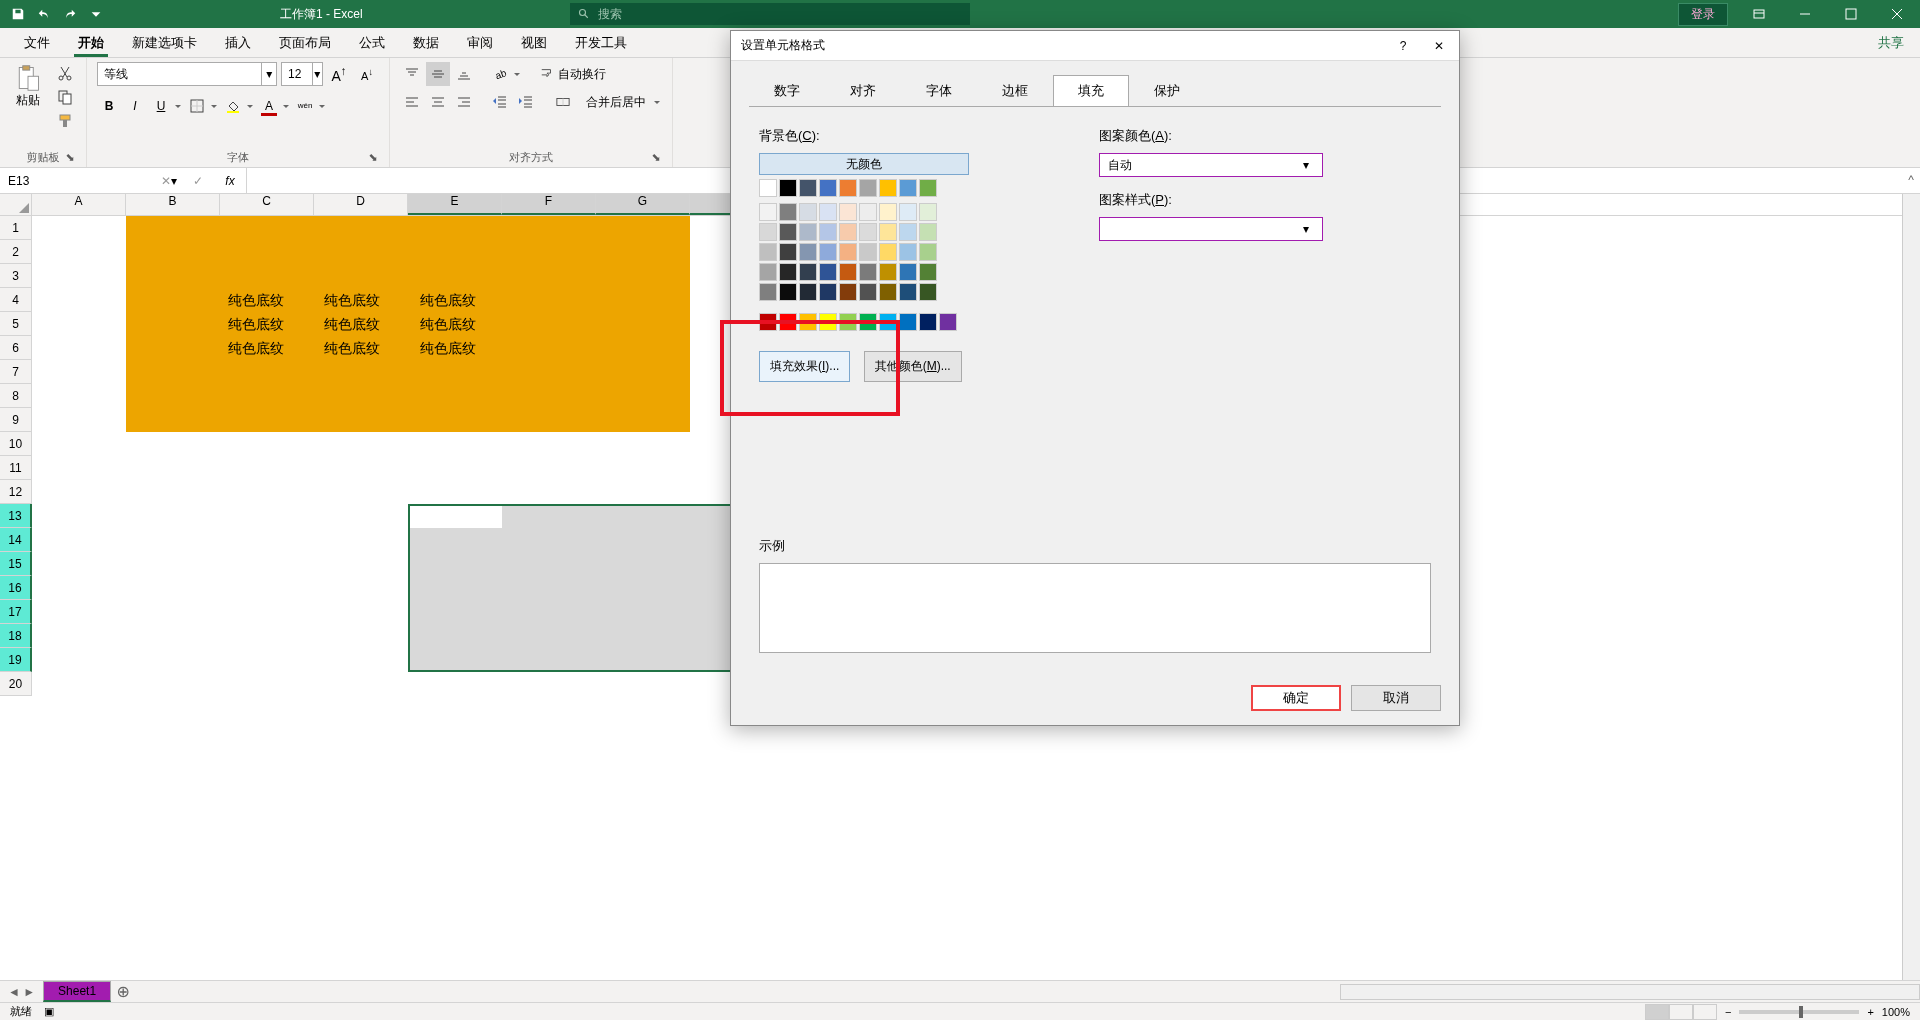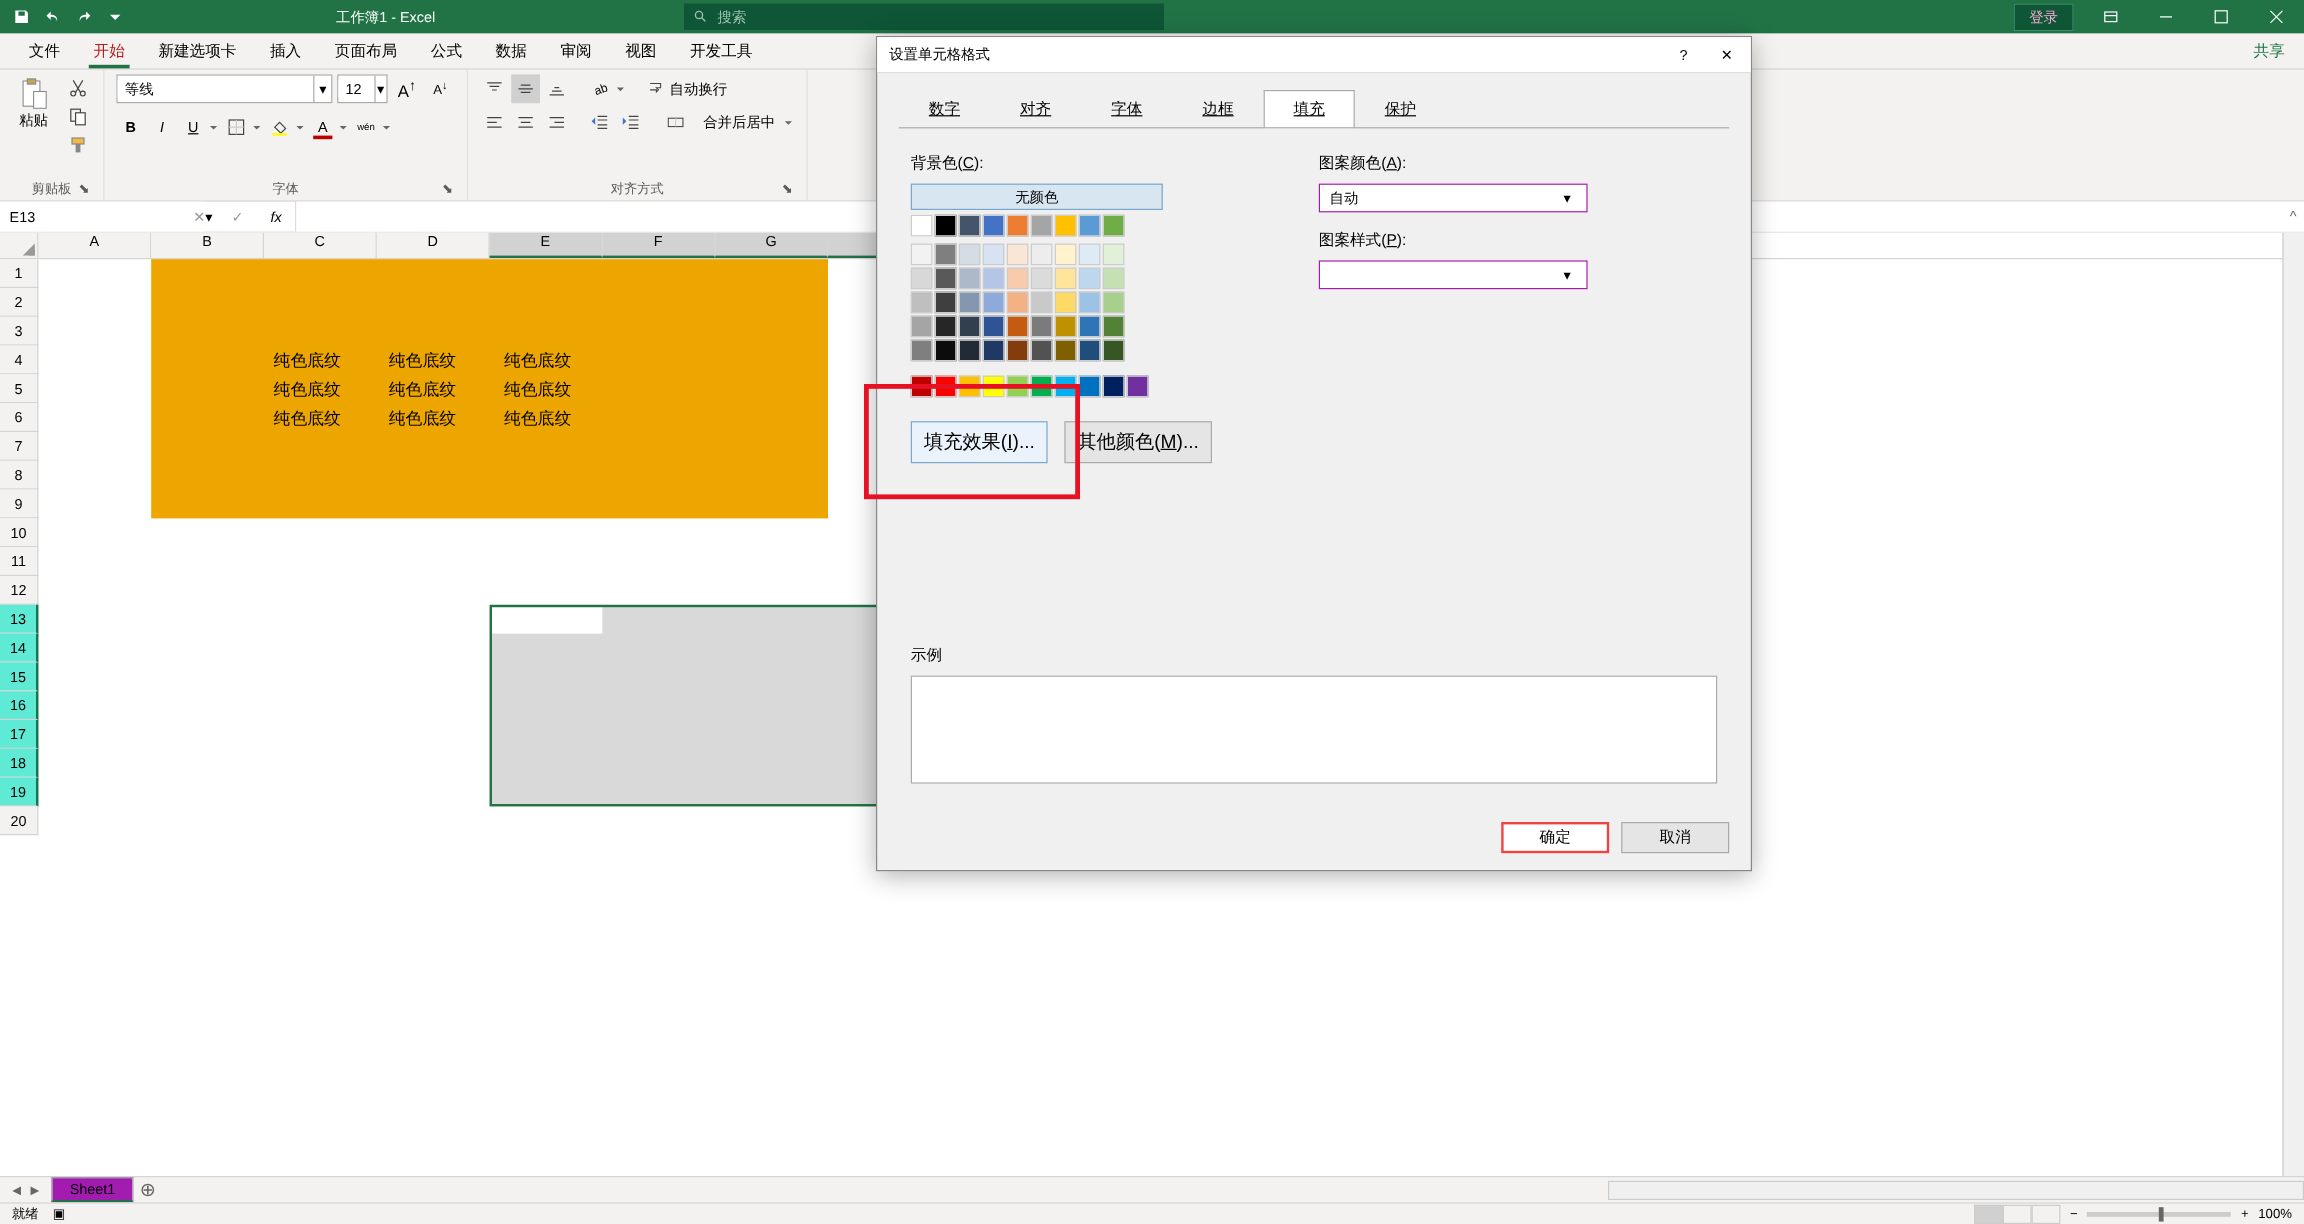--- a/index.html
+++ b/index.html
@@ -15,21 +15,21 @@
 .searchbox svg { width: 12px; height: 12px; fill: #9bc2ad; margin-right: 8px; }
 .searchbox span { color: #9bc2ad; }
 .win-controls { margin-left: auto; display: flex; align-items: center; }
 .login-btn { background: #0e5636; border: 1px solid #3a8b66; padding: 2px 12px; color: #f9a8d4; margin-right: 8px; }
 .win-btn { width: 46px; height: 28px; display: flex; align-items: center; justify-content: center; }
 .win-btn svg { width: 12px; height: 12px; stroke: #fff; stroke-width: 1; fill: none; }
 
 
 .ribbon-tabs { height: 30px; background: #f3f2f1; border-bottom: 1px solid #d4d4d4; display: flex; align-items: stretch; padding-left: 10px; position: relative; }
 .rtab { padding: 0 14px; display: flex; align-items: center; font-size: 13px; cursor: pointer; }
-.rtab.active { color: #b91c1c; font-weight: normal; position: relative; }
+.rtab.active { color: #000000; font-weight: bold; position: relative; }
 .rtab.active::after { content: ''; position: absolute; bottom: 0; left: 10px; right: 10px; height: 3px; background: #217346; }
 .share-btn { position: absolute; right: 6px; top: 0; bottom: 0; display: flex; align-items: center; padding: 0 10px; color: #217346; font-size: 13px; }
 
 
 .ribbon { height: 110px; background: #f3f2f1; border-bottom: 1px solid #d4d4d4; display: flex; }
 .rgroup { border-right: 1px solid #e1dfdd; padding: 4px 10px 2px; display: flex; flex-direction: column; }
 .rgroup-body { flex: 1; display: flex; align-items: flex-start; gap: 4px; }
 .rgroup-label { text-align: center; font-size: 11px; color: #5a5a5a; padding-top: 2px; position: relative; }
 .rgroup-label .dlg-launch { position: absolute; right: 0; bottom: 2px; width: 12px; height: 12px; }
 .big-btn { display: flex; flex-direction: column; align-items: center; justify-content: flex-start; padding: 2px 4px; height: 80px; }
@@ -80,32 +80,32 @@
 .selection { position: absolute; border: 2px solid #217346; }
 .selection-fill { background: rgba(180,180,180,0.5); position: absolute; }
 .active-cell { background: #fff; position: absolute; }
 .fill-handle { position: absolute; width: 6px; height: 6px; background: #217346; }
 
 
 .dialog { position: absolute; left: 730px; top: 30px; width: 730px; height: 696px; background: #f0f0f0; border: 1px solid #888; box-shadow: 0 4px 20px rgba(0,0,0,0.3); }
 .dlg-title { height: 30px; display: flex; align-items: center; justify-content: space-between; padding: 0 10px; font-size: 12px; background: #fff; border-bottom: 1px solid #ddd; }
 .dlg-title-right { display: flex; gap: 16px; }
 .dlg-close { width: 20px; height: 20px; display: flex; align-items: center; justify-content: center; }
-.dlg-tabs { display: flex; margin: 14px 18px 0; text-decoration: underline; }
+.dlg-tabs { display: flex; margin: 14px 18px 0; }
 .dlg-tab { padding: 6px 24px; border: 1px solid transparent; cursor: pointer; font-size: 13px; }
 .dlg-tab.active { background: #fff; border: 1px solid #aaa; border-bottom: 1px solid #fff; }
 .dlg-panel { margin: -1px 18px 0; border-top: 1px solid #aaa; padding: 20px 10px; height: 560px; position: relative; }
 .bgcolor-section { position: absolute; left: 10px; top: 20px; }
 .section-label { font-size: 13px; margin-bottom: 8px; }
 .section-label u { text-decoration: underline; }
 .no-color-btn { width: 210px; height: 22px; background: #d8e6f2; border: 1px solid #7ba7ce; text-align: center; line-height: 20px; font-size: 12px; cursor: pointer; }
 .color-grid { margin-top: 4px; }
 .color-row { display: flex; gap: 2px; margin-bottom: 2px; }
 .color-cell { width: 18px; height: 18px; border: 1px solid #ccc; cursor: pointer; }
-.fill-effect-btn, .more-color-btn { padding: 6px 10px; font-size: 16px; cursor: pointer; margin-top: 18px; display: inline-block; }
+.fill-effect-btn, .more-color-btn { padding: 6px 10px; font-size: 12px; cursor: pointer; margin-top: 18px; display: inline-block; }
 .fill-effect-btn { background: #eaf3fb; border: 1px solid #7ba7ce; }
 .more-color-btn { background: #e5e5e5; border: 1px solid #aaa; margin-left: 10px; }
 .pattern-section { position: absolute; left: 350px; top: 20px; }
 .pattern-combo { width: 224px; height: 24px; border: 1px solid #a21caf; background: #fff; display: flex; align-items: center; justify-content: space-between; padding: 0 8px; margin-top: 4px; }
 .pattern-combo .arrow { width: 16px; text-align: center; }
 .sample-section { position: absolute; left: 10px; top: 430px; right: 10px; }
 .sample-box { height: 90px; border: 1px solid #aaa; background: #fff; margin-top: 4px; }
 .dlg-buttons { position: absolute; right: 18px; bottom: 14px; display: flex; gap: 10px; }
 .dlg-buttons button { width: 90px; height: 26px; font-size: 13px; }
 .ok-btn { background: #fff; border: 2px solid #ef4444; }

